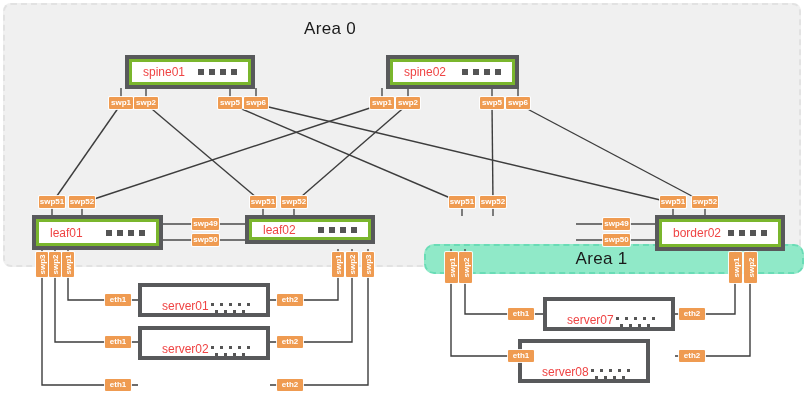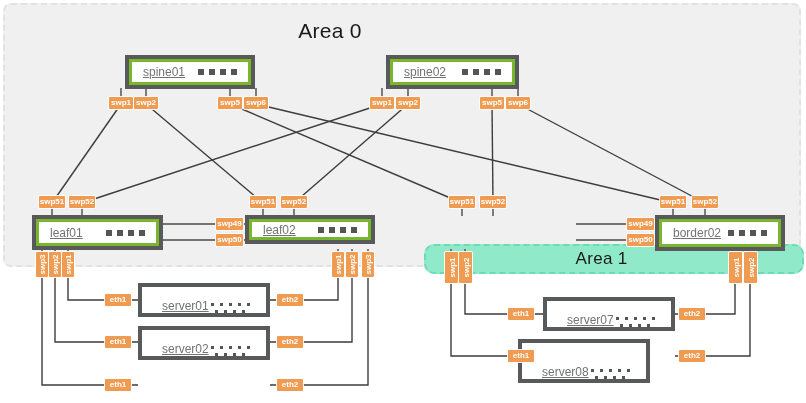--- a/index.html
+++ b/index.html
@@ -2,41 +2,41 @@
 <html><head>
 <meta charset="utf-8">
 <style>
   html,body{margin:0;padding:0;background:#ffffff;}
   .canvas{position:relative;width:806px;height:403px;background:#fff;overflow:hidden;
           font-family:"Liberation Sans",sans-serif;}
   .area0{position:absolute;left:3px;top:3px;width:798px;height:264px;background:#f0f0f0;
          border:2px dashed #e2e2e2;border-radius:8px;box-sizing:border-box;}
   .area1{position:absolute;left:424px;top:244px;width:380px;height:30px;background:#90e9c8;
          border:2px dashed #69dcb6;border-radius:10px;box-sizing:border-box;}
-  .area-label{position:absolute;font-size:21px;color:#1a1a1a;letter-spacing:.3px;}
+  .area-label{position:absolute;font-size:17px;color:#1a1a1a;letter-spacing:.3px;}
   #area0-label{left:250px;top:19px;width:160px;text-align:center;}
   #area1-label{left:424px;top:249px;width:355px;text-align:center;font-size:17px;}
   svg.links{position:absolute;left:0;top:0;pointer-events:none;}
   .switch{position:absolute;border:4px solid #58595b;background:#7ab62d;box-sizing:border-box;}
   .sw-in{position:absolute;left:3px;top:3px;right:3px;bottom:3px;background:#fff;
          display:flex;align-items:center;justify-content:space-between;padding:0 11px;box-sizing:border-box;}
-  .devname{font-size:12px;color:#737373;text-decoration:underline;}
+  .devname{font-size:12px;color:#ef4444;}
   .swdots{display:flex;gap:5px;}
   .swdots i{width:6px;height:6px;background:#555;display:block;}
   .server{position:absolute;border:4px solid #58595b;background:#fff;box-sizing:border-box;
           display:flex;align-items:flex-end;}
   .server .devname{padding-left:20px;font-size:12px;}
   .sdots{margin-left:auto;margin-right:16px;display:flex;flex-direction:column;gap:4px;}
   .sdots .r{display:flex;gap:6px;}
   .sdots .r.b{margin-left:4px;}
   .sdots b{width:3px;height:3px;background:#555;display:block;}
   .hl{position:absolute;width:24px;height:12px;background:#ef9b51;color:#fff;font-size:8px;
       font-weight:bold;text-align:center;line-height:12px;box-shadow:0 0 0 1px rgba(255,255,255,.9);
       border-radius:1px;}
-  .hl.w26{width:26px;} .hl.w27{width:27px;margin-left:24px;}
+  .hl.w26{width:26px;} .hl.w27{width:27px;}
   .vl{position:absolute;width:12px;height:25px;background:#ef9b51;
       box-shadow:0 0 0 1px rgba(255,255,255,.9);border-radius:1px;
       display:flex;align-items:center;justify-content:center;}
   .vl.tall{height:31px;width:13px;}
   .vl span{transform:rotate(-90deg);color:#fff;font-size:8px;font-weight:bold;white-space:nowrap;}
 </style>
 </head>
 <body>
 
 <div class="canvas">

